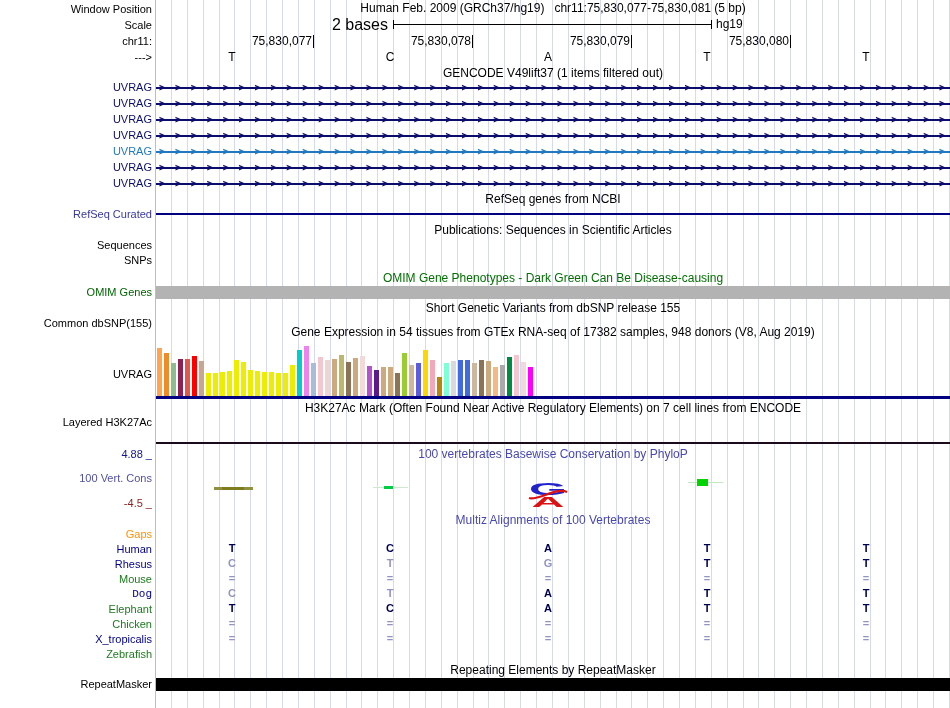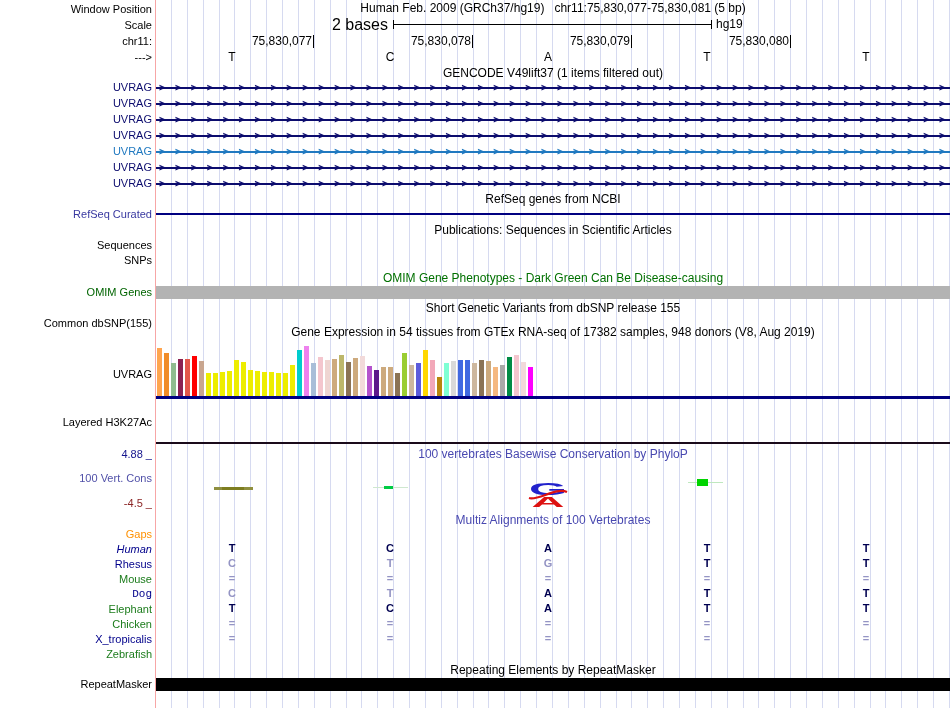--- a/index.html
+++ b/index.html
@@ -181,20 +181,21 @@
       <div class="bar" style="left: 486px; top: 361px; height: 35px; background: rgb(205, 170, 125);"></div>
       <div class="bar" style="left: 493px; top: 367px; height: 29px; background: rgb(245, 184, 128);"></div>
       <div class="bar" style="left: 500px; top: 365px; height: 31px; background: rgb(169, 169, 169);"></div>
       <div class="bar" style="left: 507px; top: 357px; height: 39px; background: rgb(0, 139, 69);"></div>
       <div class="bar" style="left: 514px; top: 355px; height: 41px; background: rgb(244, 198, 206);"></div>
       <div class="bar" style="left: 521px; top: 362px; height: 34px; background: rgb(242, 218, 218);"></div>
       <div class="bar" style="left: 528px; top: 367px; height: 29px; background: rgb(255, 0, 255);"></div>
     </div>
   <div class="hdrline" id="gtex-baseline" style="top: 396px; height: 3px; background: rgb(0, 0, 128);"></div>
 
+  <div class="title" style="top:402px">H3K27Ac Mark (Often Found Near Active Regulatory Elements) on 7 cell lines from ENCODE</div>
   <div class="lbl" style="top:416px">Layered H3K27Ac</div>
   <div class="hdrline" id="h3k27ac-line" style="top: 442px; height: 2px; background: rgb(26, 10, 26);"></div>
 
   <div class="lbl" style="top: 448px; color: rgb(20, 20, 140);" id="cons-max">4.88 _</div>
   <div class="title" style="top: 448px; color: rgb(72, 72, 176);" id="phylop-title">100 vertebrates Basewise Conservation by PhyloP</div>
   <div class="lbl" style="top: 472px; color: rgb(80, 80, 168);" id="cons-label">100 Vert. Cons</div>
   <div class="lbl" style="top: 497px; color: rgb(139, 37, 37);" id="cons-min">-4.5 _</div>
   <div id="cons-marks">
       <div class="mark" style="left: 214px; top: 487px; width: 39px; height: 3px; background: rgb(143, 143, 63);"></div>
       <div class="mark" style="left: 222px; top: 487px; width: 22px; height: 3px; background: rgb(125, 125, 32);"></div>
@@ -205,21 +206,21 @@
     </div>
   <svg id="cons-logo" style="position:absolute;left:526px;top:480px" width="44" height="28" viewBox="0 0 44 28">
     <text x="22" y="15" text-anchor="middle" textLength="38" lengthAdjust="spacingAndGlyphs" font-family="Liberation Sans" font-size="16" font-weight="bold" fill="#2222cc">G</text>
     <path d="M3 18 C 12 21, 30 7, 41 12" stroke="#dd1111" stroke-width="2.2" fill="none"></path>
     <text x="22" y="27" text-anchor="middle" textLength="33" lengthAdjust="spacingAndGlyphs" font-family="Liberation Sans" font-size="15" font-weight="bold" fill="#dd1111">A</text>
   </svg>
 
   <div class="title" style="top: 514px; color: rgb(72, 72, 176);" id="multiz-title">Multiz Alignments of 100 Vertebrates</div>
   <div class="lbl" style="top: 528px; color: rgb(255, 145, 0);" id="gaps-label">Gaps</div>
   <div id="multiz-rows">
-      <div class="lbl" style="top: 543px; color: rgb(0, 0, 139); font-style: italic;">Human</div>
+      <div class="lbl" style="top: 543px; color: rgb(0, 0, 139);">Human</div>
       <div class="mzcell mz-d" style="left: 224px; top: 541px;">T</div>
       <div class="mzcell mz-d" style="left: 382px; top: 541px;">C</div>
       <div class="mzcell mz-d" style="left: 540px; top: 541px;">A</div>
       <div class="mzcell mz-d" style="left: 699px; top: 541px;">T</div>
       <div class="mzcell mz-d" style="left: 858px; top: 541px;">T</div>
       <div class="lbl" style="top: 558px; color: rgb(0, 0, 139);">Rhesus</div>
       <div class="mzcell mz-l" style="left: 224px; top: 556px;">C</div>
       <div class="mzcell mz-l" style="left: 382px; top: 556px;">T</div>
       <div class="mzcell mz-l" style="left: 540px; top: 556px;">G</div>
       <div class="mzcell mz-d" style="left: 699px; top: 556px;">T</div>

